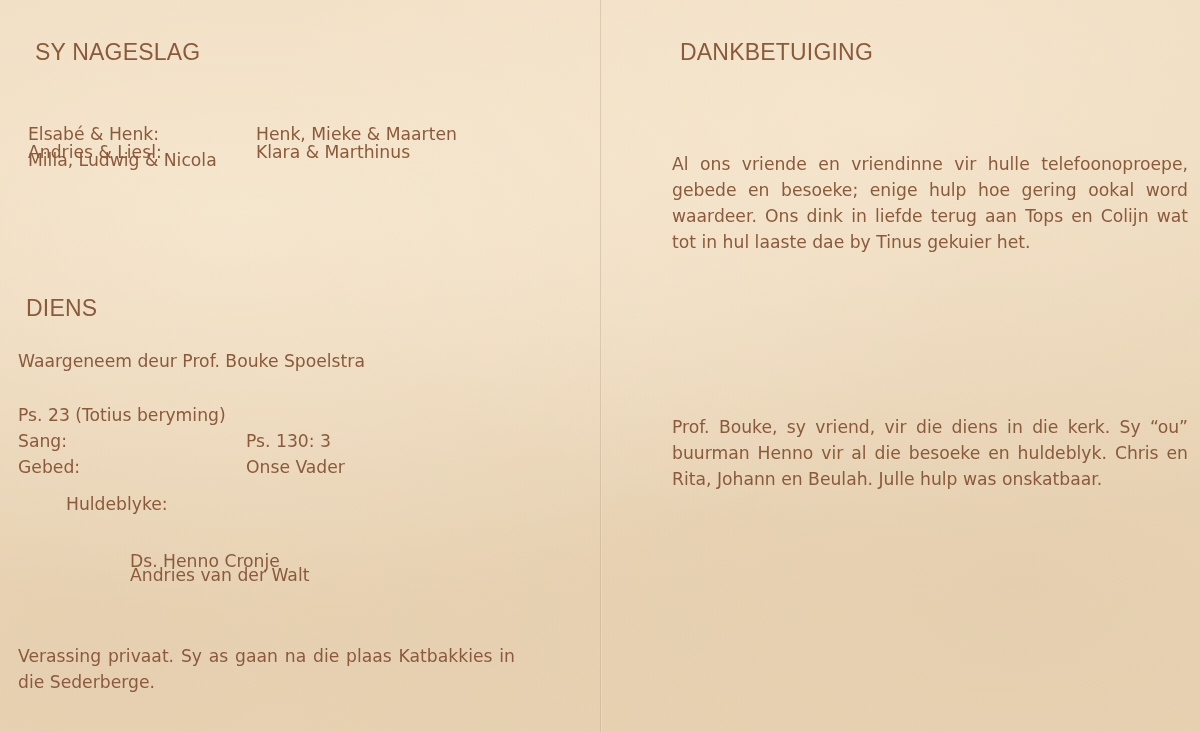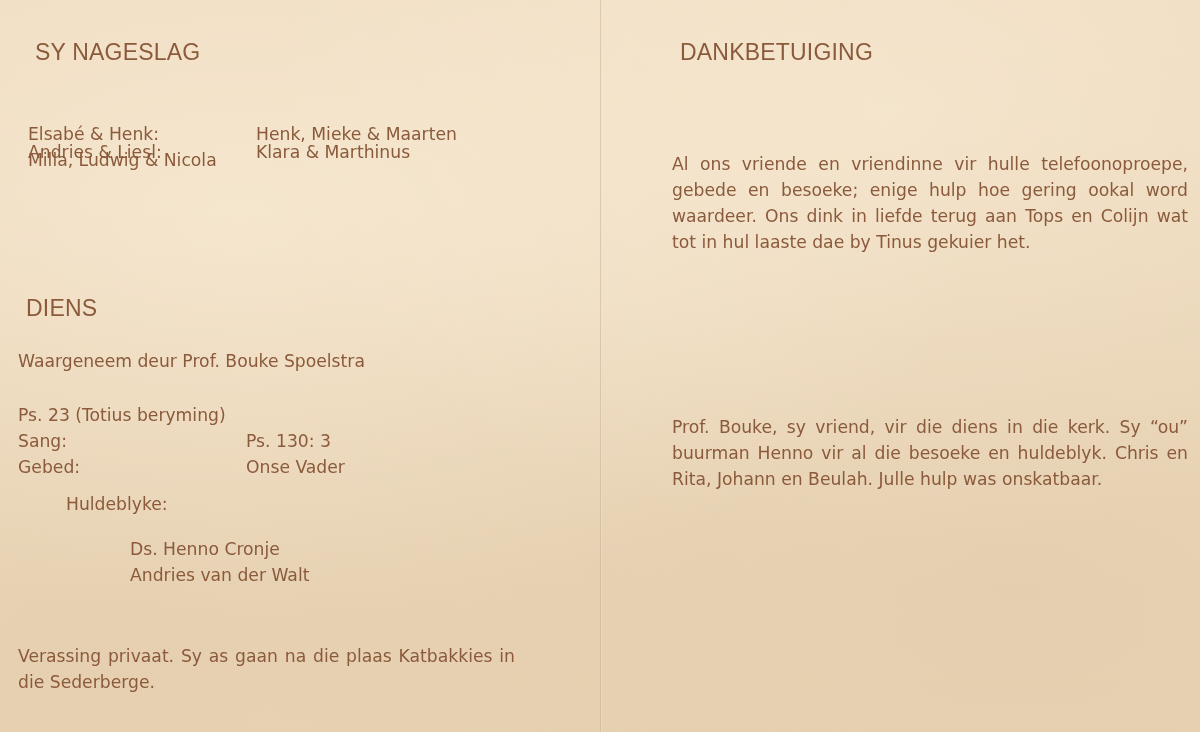--- a/index.html
+++ b/index.html
@@ -112,21 +112,21 @@
       <span class="lbl">Sang:</span>
       <span>Ps. 130: 3</span>
     </div>
     <div class="row" style="left:18px; top:454px;align-items:center;">
       <span class="lbl">Gebed:</span>
       <span>Onse Vader</span>
     </div>
   </div>
 
   <div class="txt abs" style="left:18px; top:491px;margin-left:48px;">Huldeblyke:</div>
-  <div class="txt abs" style="left:130px; top:536px;">Ds. Henno Cronje</div>
+  <div class="txt abs" style="left:130px; top:548px;">Ds. Henno Cronje</div>
   <div class="txt para-left" style="top:643px;">Verassing privaat.  Sy as gaan na die plaas Katbakkies in die Sederberge.</div>
 
   <div class="txt abs" style="left:130px; top:562px;">Andries van der Walt</div>
 </div>
 
 <div class="page right">
   <h2 class="heading" style="left:70px; top:31px;">DANKBETUIGING</h2>
 
   <div class="txt para" style="top:106px;margin-top:45px;">Al ons vriende en vriendinne vir hulle telefoonoproepe, gebede en besoeke; enige hulp hoe gering ookal word waardeer.  Ons dink in liefde terug aan Tops en Colijn wat tot in hul laaste dae by Tinus gekuier het.</div>
   <div class="txt para" style="top:414px;">Prof. Bouke, sy vriend, vir die diens in die kerk. Sy “ou” buurman Henno vir al die besoeke en huldeblyk.  Chris en Rita, Johann en Beulah. Julle hulp was onskatbaar.</div>

